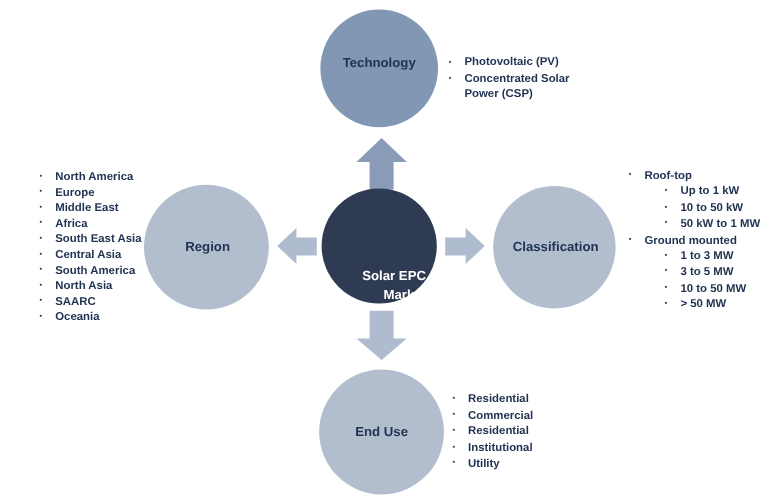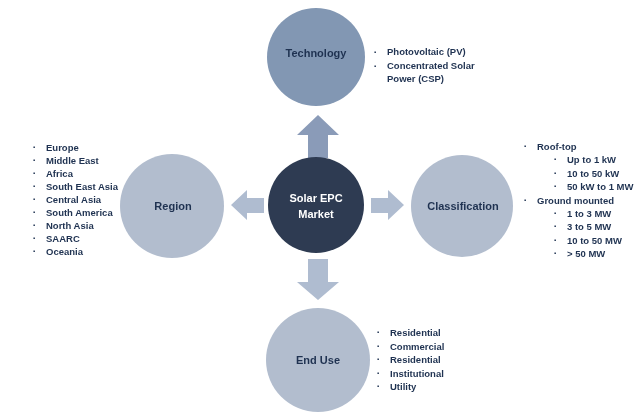--- a/index.html
+++ b/index.html
@@ -29,22 +29,23 @@
     white-space: nowrap;
     text-align: center;
   }
   .center-label {
     position: absolute;
     transform: translate(-50%, -50%);
     width: 78px;
     font-size: 11px;
     font-weight: bold;
     color: #ffffff;
-    text-align: center;
+    text-align: right;
     line-height: 16px;
+    margin-top: 32px;
   }
   ul.list {
     position: absolute;
     margin: 0;
     padding: 0;
     list-style: none;
     font-size: 9.5px;
     font-weight: bold;
     color: #1f3251;
     line-height: 13px;
@@ -114,20 +115,21 @@
   <div class="node-label" style="left:463px; top:206px;">Classification</div>
   <div class="node-label" style="left:318px; top:360px;">End Use</div>
   <div class="center-label" style="left:316px; top:206px;">Solar EPC Market</div>
 
   <ul class="list" id="tech-list">
     <li>Photovoltaic (PV)</li>
     <li>Concentrated Solar Power (CSP)</li>
   </ul>
 
   <ul class="list" id="region-list">
+    <li>North America</li>
     <li>Europe</li>
     <li>Middle East</li>
     <li>Africa</li>
     <li>South East Asia</li>
     <li>Central Asia</li>
     <li>South America</li>
     <li>North Asia</li>
     <li>SAARC</li>
     <li>Oceania</li>
   </ul>

